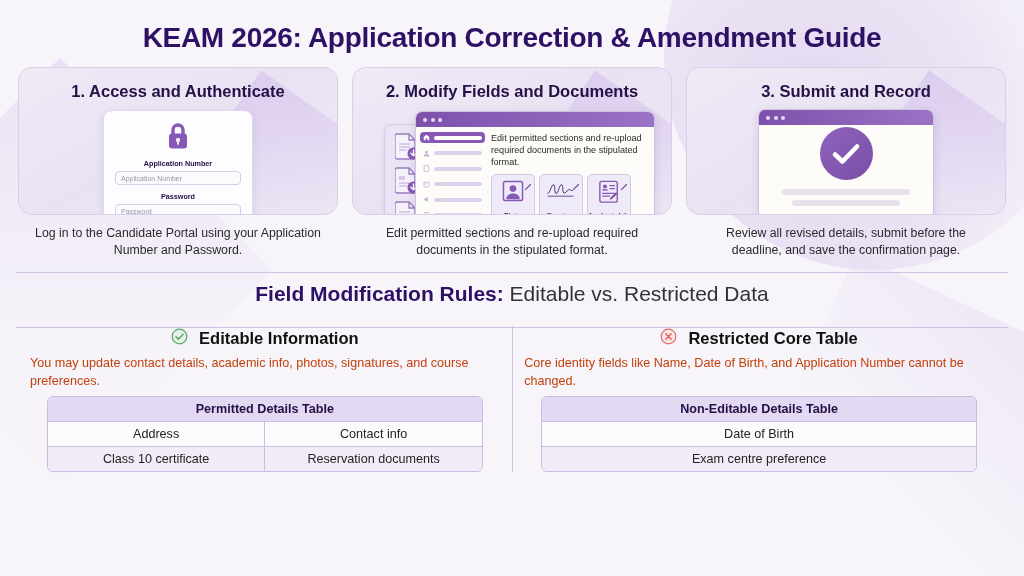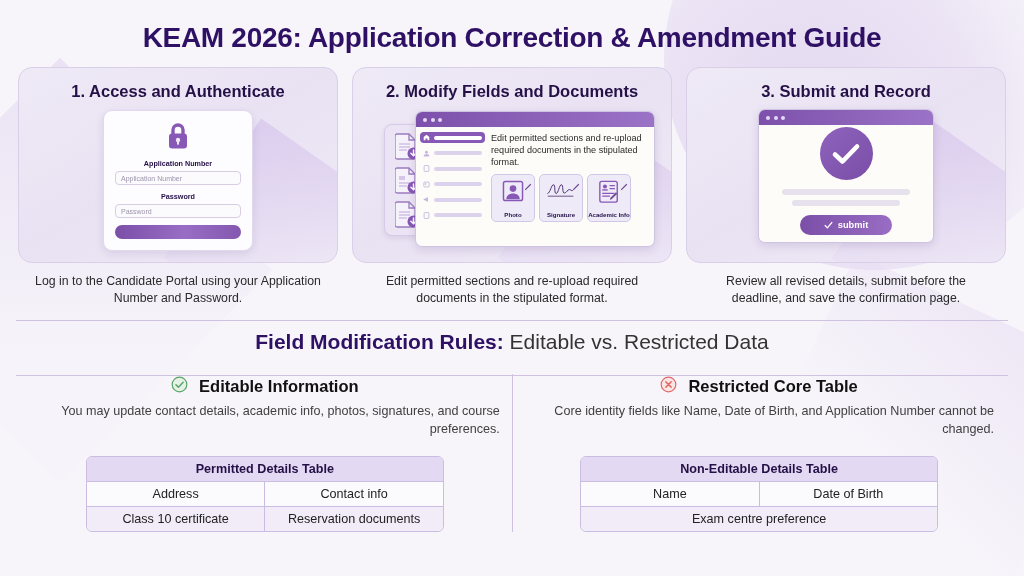--- a/index.html
+++ b/index.html
@@ -46,21 +46,21 @@
 
   
   .steps {
     position:relative;
     display:flex;
     gap:14px;
     padding: 13px 18px 0 18px;
   }
   .step { width:333px; display:flex; flex-direction:column; }
   .step-card {
-    height:196px;
+    height:148px;
     background: linear-gradient(150deg, #efeaf6 0%, #e9e2f3 48%, #eee9f6 100%);
     border:1px solid #d9cfe9;
     border-radius:14px;
     position:relative;
     overflow:hidden;
   }
   .step-card::after {
     content:"";
     position:absolute; right:-30px; bottom:-60px;
     width:170px; height:170px;
@@ -188,26 +188,26 @@
 
   
   .panels { position:relative; display:flex; padding:0 18px; }
   .panel { width:100%; padding:0 12px; }
   .panel-split { width:1px; background:#cfc2e0; margin-top:-2px; }
   .panel-title {
     display:flex; align-items:center; justify-content:center; gap:11px;
     font-size:16.5px; font-weight:bold; color:#111;
   }
   .panel-desc {
-    text-align:right; font-size:12.6px; line-height:1.42; color:#404040;
+    text-align:left; font-size:12.6px; line-height:1.42; color:#c2410c;
     margin-top:6px;
   }
   .mini-table {
-    margin:17px auto 0 auto;
-    width:358px;
+    margin:5px auto 0 auto;
+    width:436px;
     border:1px solid #cbbce2;
     border-radius:6px;
     overflow:hidden;
     font-size:12.6px;
     color:#222;
   }
   .mt-head {
     background:#e4d9f2; text-align:center; font-weight:bold;
     padding:5px 0; color:#241047; border-bottom:1px solid #cbbce2;
   }
@@ -490,21 +490,20 @@
           <circle cx="10" cy="10" r="8.6" fill="#fbe6e6" stroke="#e06a6a" stroke-width="1.4"></circle>
           <path d="M6.9 6.9l6.2 6.2M13.1 6.9l-6.2 6.2" fill="none" stroke="#e06a6a" stroke-width="1.7" stroke-linecap="round"></path>
         </svg>
       </span>
       <span>Restricted Core Table</span>
     </div>
     <div class="panel-desc">Core identity fields like Name, Date of Birth, and Application Number cannot be changed.</div>
     <div class="mini-table">
       <div class="mt-head">Non-Editable Details Table</div>
       <div class="mt-row">
-        <div class="mt-cell">Name</div>
         <div class="mt-cell">Date of Birth</div>
       </div>
       <div class="mt-row tint">
         <div class="mt-cell">Exam centre preference</div>
       </div>
     </div>
   </div>
 
 </div>
 

